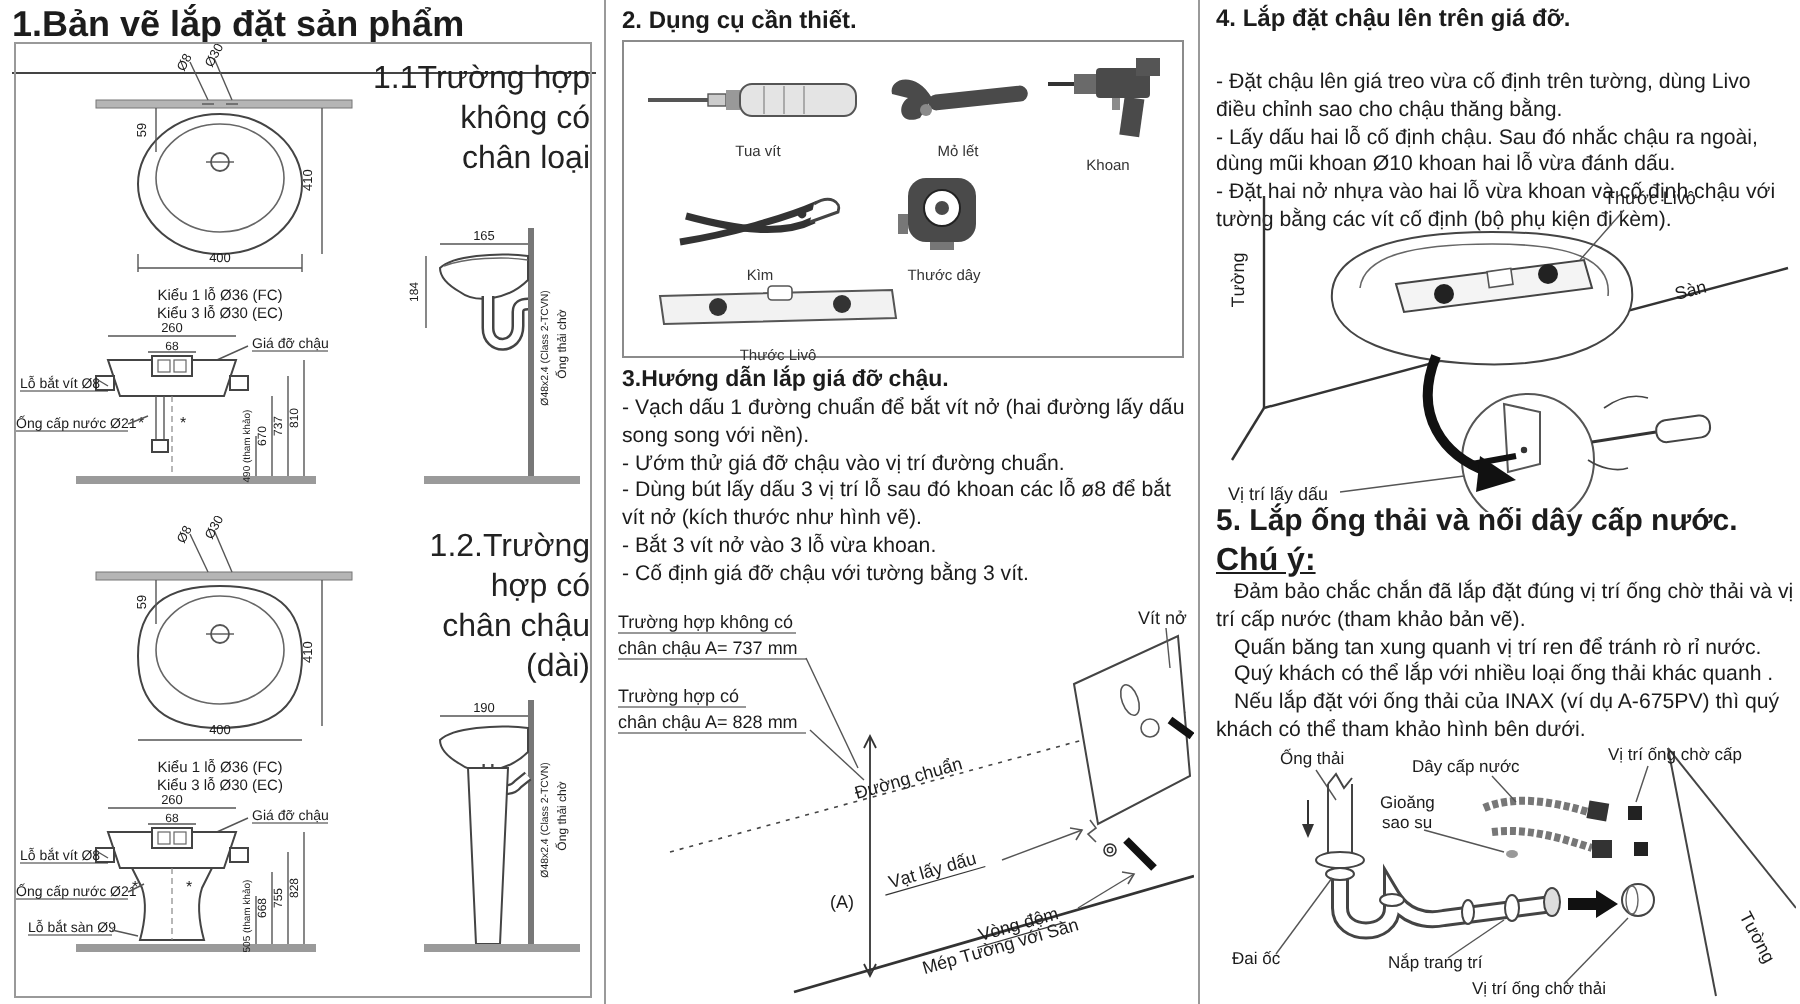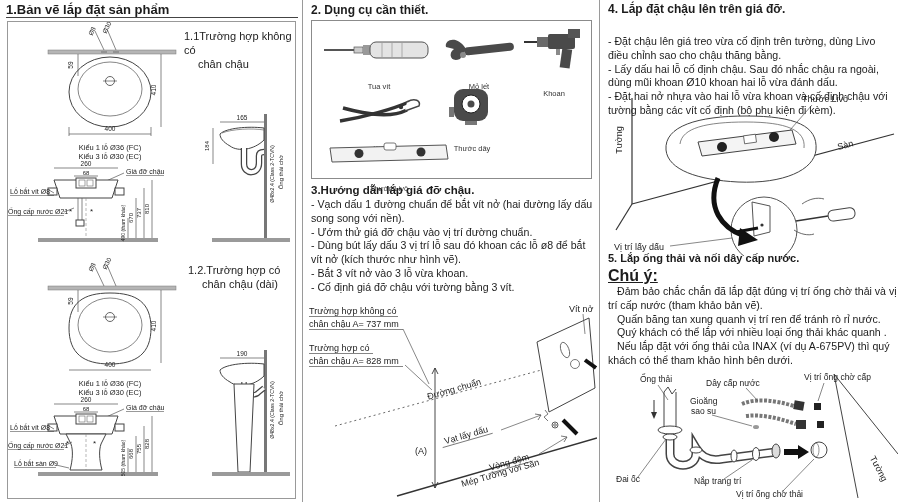--- a/index.html
+++ b/index.html
@@ -3,38 +3,38 @@
 <meta charset="utf-8">
 <style>
   html,body{margin:0;padding:0;background:#fff;}
   .page{position:relative;width:900px;height:502px;background:#ffffff;overflow:hidden;
         font-family:"Liberation Sans",sans-serif;color:#1c1c1c;}
   .col{position:absolute;top:0;height:502px;}
   .col1{left:0;width:302px;border-right:1px solid #9a9a9a;}
   .col2{left:303px;width:296px;border-right:1px solid #9a9a9a;}
   .col3{left:600px;width:300px;}
   .sec-title{font-weight:bold;font-size:12px;}
-  .s1-title{position:absolute;left:6px;top:2px;width:292px;font-weight:bold;font-size:13px;
-            border-bottom:1.5px solid #444;padding-bottom:0;}
+  .s1-title{position:absolute;left:6px;top:2px;width:292px;font-weight:bold;font-size:18px;
+            border-bottom:1.5px solid #444;padding-bottom:13px;}
   .draw-box{position:absolute;left:7px;top:21px;width:287px;height:476px;border:1px solid #999;}
-  .sub-head{position:absolute;font-size:11px;line-height:1.25;color:#222;}
+  .sub-head{position:absolute;font-size:16px;line-height:1.25;color:#222;text-align:right;}
   .sub-head .l2{display:block;padding-left:14px;}
   .s2-title{position:absolute;left:8px;top:3px;}
   .tools-box{position:absolute;left:8px;top:20px;width:279px;height:157px;border:1px solid #8b8b8b;}
   .tool{position:absolute;text-align:center;}
-  .tool-label{font-size:7.5px;color:#333;margin-top:13px;}
+  .tool-label{font-size:7.5px;color:#333;margin-top:1px;}
   .s3-block{position:absolute;left:8px;top:184px;width:286px;}
   .s3-title{font-weight:bold;font-size:11.5px;margin-bottom:2px;}
   .step{font-size:10.6px;line-height:1.3;}
   .d3-svg{position:absolute;left:2px;top:302px;}
   .s4-title{position:absolute;left:8px;top:2px;}
   .s4-steps{position:absolute;left:8px;top:35px;width:289px;}
   .d4-svg{position:absolute;left:6px;top:92px;}
   .s5-block{position:absolute;left:8px;top:252px;width:289px;}
-  .s5-title{font-weight:bold;font-size:11px;}
+  .s5-title{font-weight:bold;font-size:15px;}
   .note-label{font-weight:bold;font-size:16px;text-decoration:underline;margin-top:3px;}
   .note{font-size:10.6px;line-height:1.3;text-indent:9px;}
   .d5-svg{position:absolute;left:6px;top:370px;}
   svg text{font-family:"Liberation Sans",sans-serif;fill:#1c1c1c;}
   .dim{font-size:6.5px;}
   .lbl{font-size:7px;}
   .lbl9{font-size:9px;}
   .thin{stroke:#555;stroke-width:0.7;fill:none;}
   .draw{stroke:#444;stroke-width:1;fill:#fff;}
 </style>
@@ -42,21 +42,21 @@
 <body>
 
 <div class="page">
 
   <div class="col col1">
     <div class="s1-title">1.Bản vẽ lắp đặt sản phẩm</div>
     <div class="draw-box">
 
       <div class="sub-head" style="left:176px;top:8px;">
         <span>1.1Trường hợp không có</span>
-        <span class="l2">chân chậu</span>
+        <span class="l2">chân loại</span>
       </div>
 
       <svg width="285" height="236" style="position:absolute;left:0;top:0;">
 
         <rect x="40" y="28" width="128" height="4" fill="#b5b5b5" stroke="#777" stroke-width="0.5"></rect>
         <line x1="96" y1="28" x2="87" y2="9" class="thin"></line>
           <line x1="108" y1="28" x2="99" y2="7" class="thin"></line>
         <line x1="93" y1="30" x2="99" y2="30" class="thin"></line>
           <line x1="105" y1="30" x2="111" y2="30" class="thin"></line>
         <text class="dim" transform="rotate(-62 84 14)" x="84" y="14">Ø8</text>

